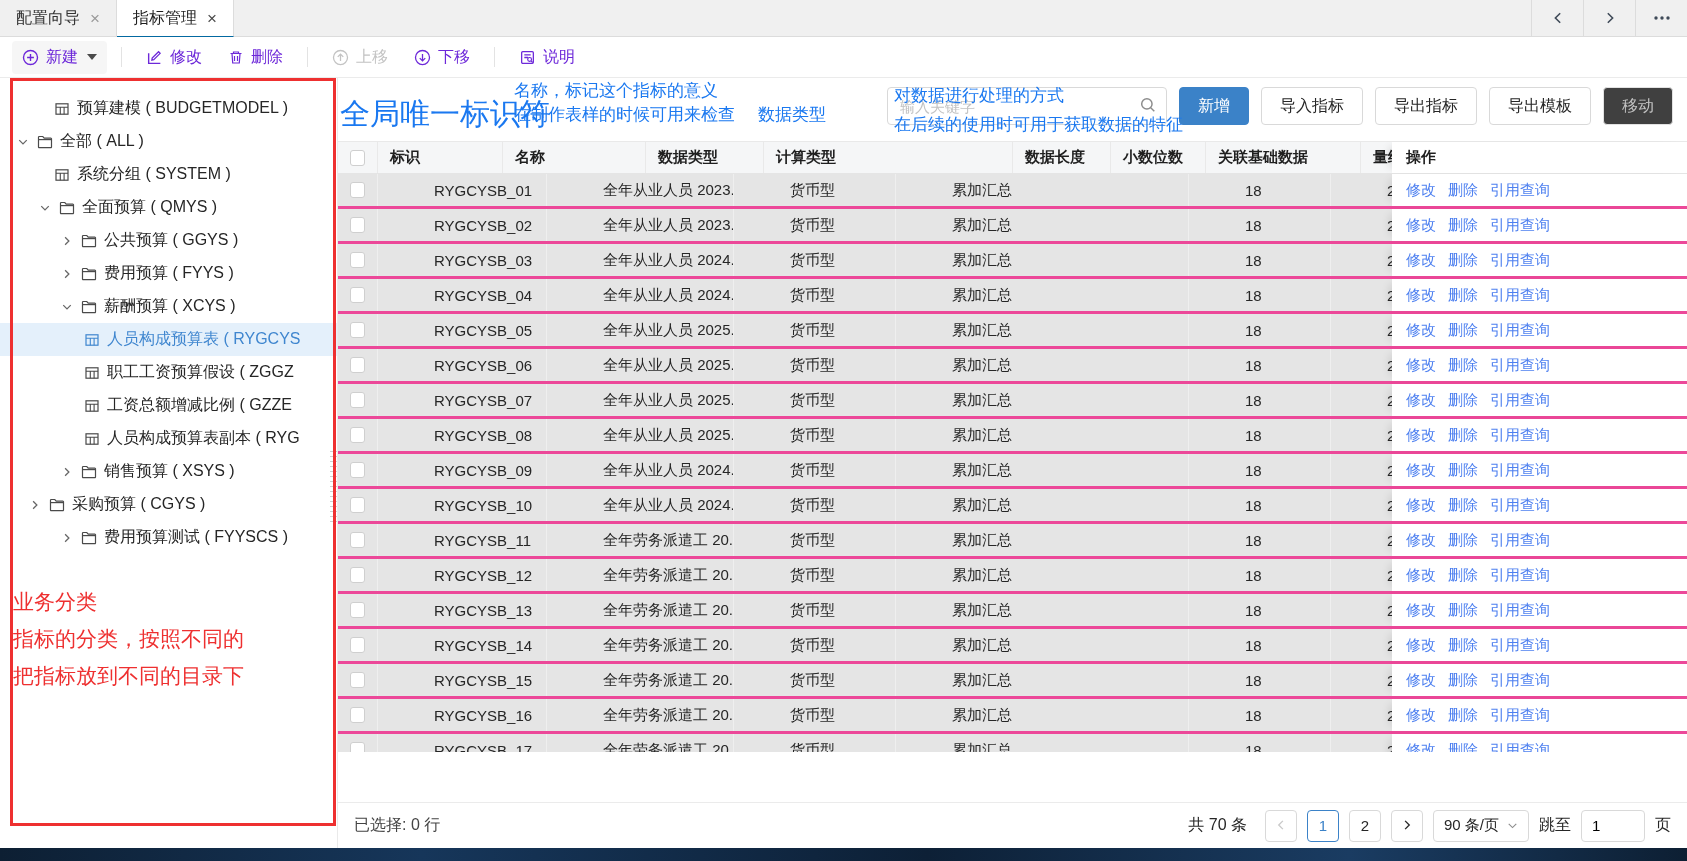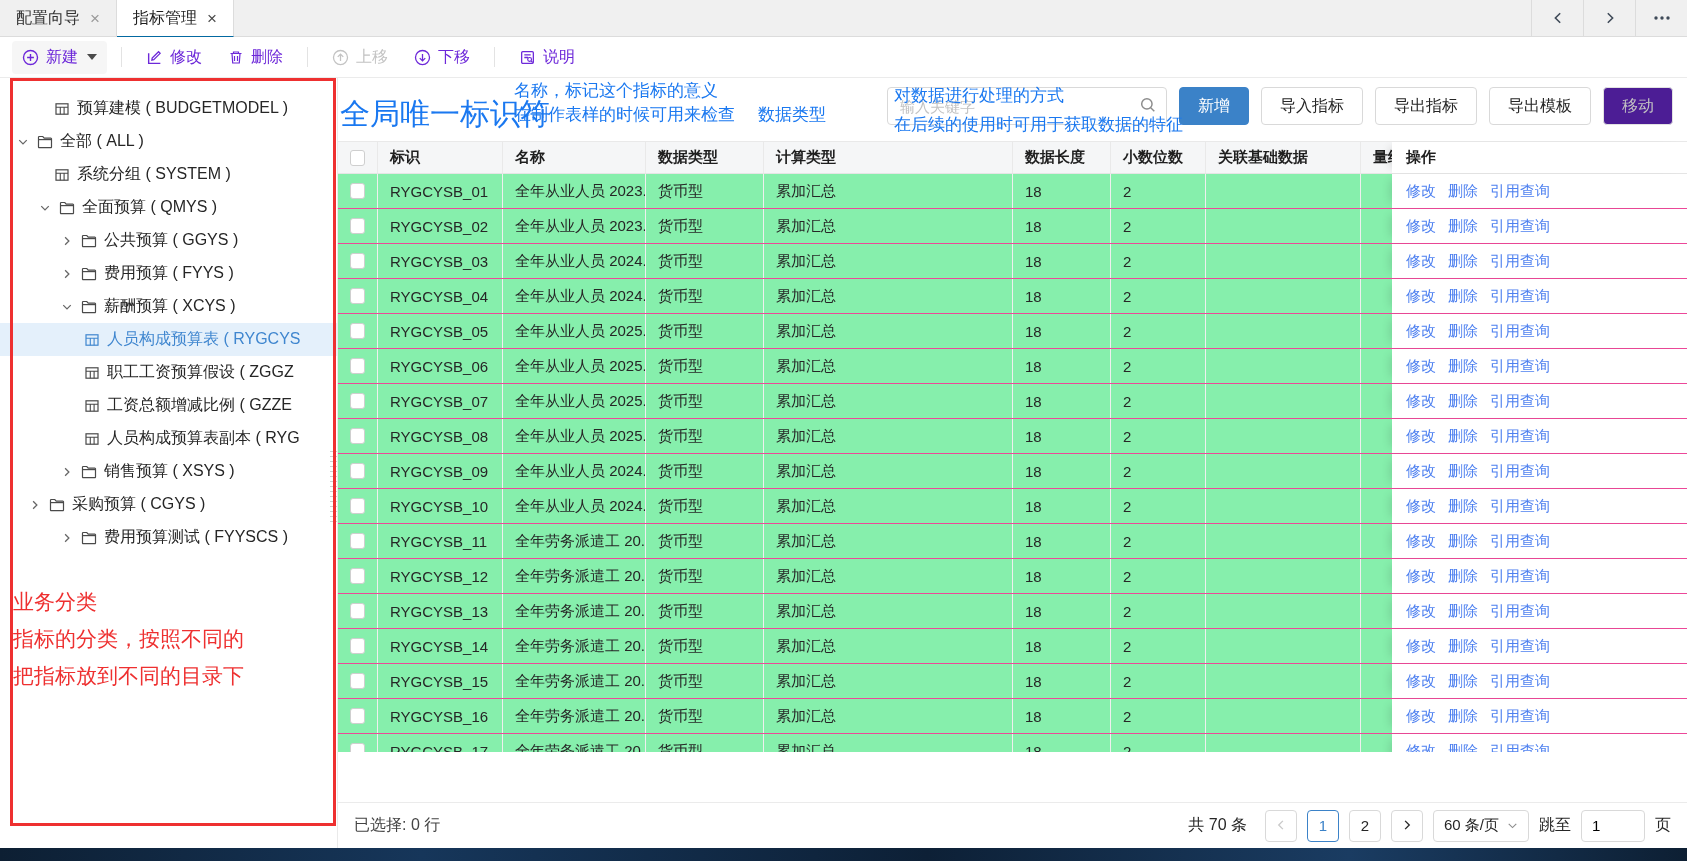--- a/index.html
+++ b/index.html
@@ -52,29 +52,29 @@
   .blue.dt { left:420px; top:25px; font-size:17px; }
   .blue.c1 { left:556px; top:6px;  font-size:17px; }
   .blue.c2 { left:556px; top:35px; font-size:17px; }
   .controls { position:absolute; right:14px; top:9px; display:flex; gap:12px; align-items:center; z-index:1; }
   .search { position:relative; width:280px; height:38px; }
   .search input { width:100%; height:100%; border:1px solid #d9d9d9; border-radius:4px; padding:0 36px 0 12px; font-size:15px; font-family:inherit; color:#262626; outline:none; }
   .search input::placeholder { color:#c2c2c2; }
   .search .sicon { position:absolute; right:10px; top:9px; color:#8c8c8c; }
   .btn { height:38px; padding:0 18px; font-size:16px; border-radius:4px; border:1px solid #d9d9d9; background:#fff; color:#262626; cursor:pointer; font-family:inherit; white-space:nowrap; }
   .btn.primary { background:#3b82c8; border-color:#3b82c8; color:#fff; }
-  .btn.disabled { background:#4c1d95; color:#c3c3c3; border-color:#e2e2e2; cursor:default; }
+  .btn.disabled { background:#404040; color:#c3c3c3; border-color:#e2e2e2; cursor:default; }
 
   
   .twrap { flex:1 1 auto; min-height:0; overflow:hidden; }
   .thead { height:33px; display:flex; background:#f5f6f7; border-top:1px solid #e9e9e9; border-bottom:1px solid #e5e5e5; position:relative; font-weight:bold; font-size:15px; color:#1f1f1f; }
   .hcell { display:flex; align-items:center; padding:0 12px; border-right:1px solid #e9e9e9; overflow:hidden; white-space:nowrap; flex:0 0 auto; }
   .op-head { position:absolute; right:0; top:0; height:100%; width:295px; background:#fff; display:flex; align-items:center; padding:0 14px; z-index:2; box-shadow:-8px 0 10px -6px rgba(0,0,0,0.15); }
   .tbody { height:578px; overflow:hidden; }
-  .trow { height:35px; display:flex; border-bottom:1px solid #ec4899; position:relative; font-size:15px; background:#86efac; }
+  .trow { height:35px; display:flex; border-bottom:3px solid #ec4899; position:relative; font-size:15px; background:#e5e5e5;gap:44px; }
   .tcell { display:flex; align-items:center; padding:0 12px; border-right:1px solid #efefef; overflow:hidden; white-space:nowrap; flex:0 0 auto; }
   .op-cell { position:absolute; right:0; top:0; height:100%; width:295px; background:#fff; display:flex; align-items:center; gap:12px; padding:0 14px; z-index:2; box-shadow:-8px 0 10px -6px rgba(0,0,0,0.12); }
   .op-link { color:#4e80f0; cursor:pointer; font-size:15px; }
   .cbwrap { justify-content:center; }
   .cbx { width:16px; height:16px; border:1px solid #cfcfcf; border-radius:3px; background:#fff; display:inline-block; cursor:pointer; }
 
   
   .tfoot { flex:0 0 46px; border-top:1px solid #ebebeb; display:flex; align-items:center; padding:0 16px; font-size:16px; color:#444; }
   .pag { margin-left:auto; display:flex; align-items:center; gap:10px; color:#262626; }
   .pag .total { margin-right:8px; }
@@ -732,21 +732,21 @@
                 </svg></span>
           </button>
           <button class="pbtn cur">1</button>
           <button class="pbtn">2</button>
           <button class="pbtn">
             <span><svg width="12" height="12" viewBox="0 0 16 16">
                   <path d="M5.5 2.5 L11 8 l-5.5 5.5" fill="none" stroke="currentColor" stroke-width="1.8"></path>
                 </svg></span>
             </button>
           <div class="psize">
-            <span>60 条/页</span>
+            <span>90 条/页</span>
             <span><svg width="11" height="11" viewBox="0 0 16 16">
                   <path d="M2.5 5.5 L8 11 l5.5-5.5" fill="none" stroke="currentColor" stroke-width="1.6"></path>
                 </svg></span>
           </div>
           <span>跳至</span>
           <input class="jumpin" value="1" style="">
           <span>页</span>
         </div>
       </div>
 

